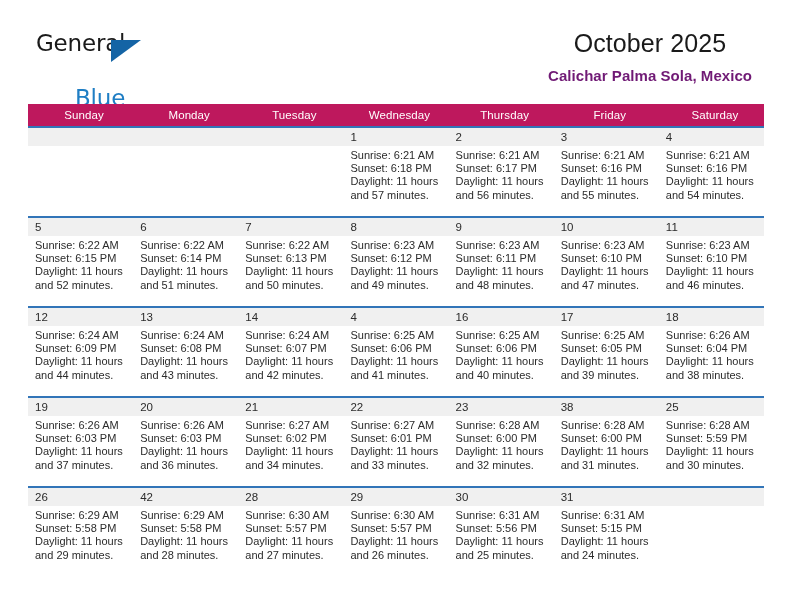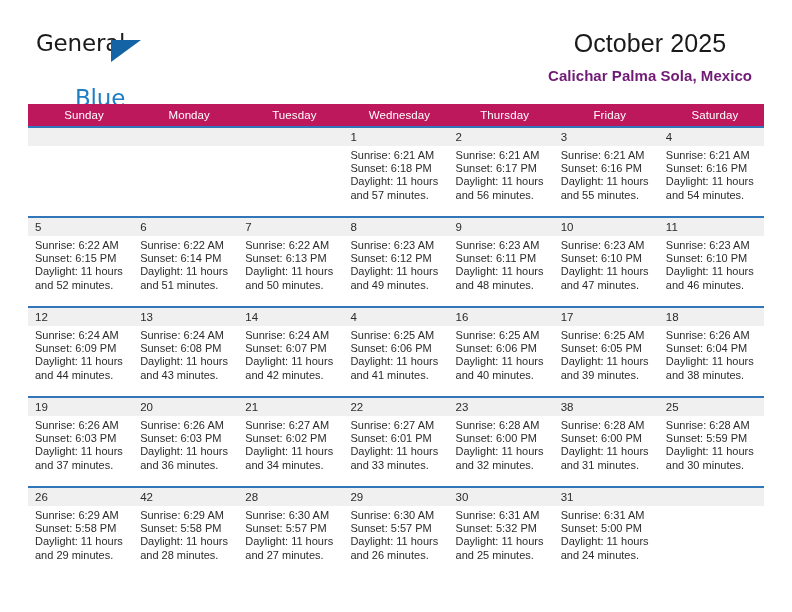--- a/index.html
+++ b/index.html
@@ -484,31 +484,31 @@
                 <div>Sunset: 5:57 PM</div>
                 <div class="daylight-line">Daylight: 11 hours and 26 minutes.</div>
               </div>
             </div>
           </td>
           <td>
             <div class="cell">
               <div class="daynum-band">30</div>
               <div class="cell-body">
                 <div>Sunrise: 6:31 AM</div>
-                <div>Sunset: 5:32 PM</div>
+                <div>Sunset: 5:56 PM</div>
                 <div class="daylight-line">Daylight: 11 hours and 25 minutes.</div>
               </div>
             </div>
           </td>
           <td>
             <div class="cell">
               <div class="daynum-band">31</div>
               <div class="cell-body">
                 <div>Sunrise: 6:31 AM</div>
-                <div>Sunset: 5:00 PM</div>
+                <div>Sunset: 5:15 PM</div>
                 <div class="daylight-line">Daylight: 11 hours and 24 minutes.</div>
               </div>
             </div>
           </td>
           <td>
             <div class="cell empty">
               <div class="daynum-band"></div>
             </div>
           </td>
         </tr>

